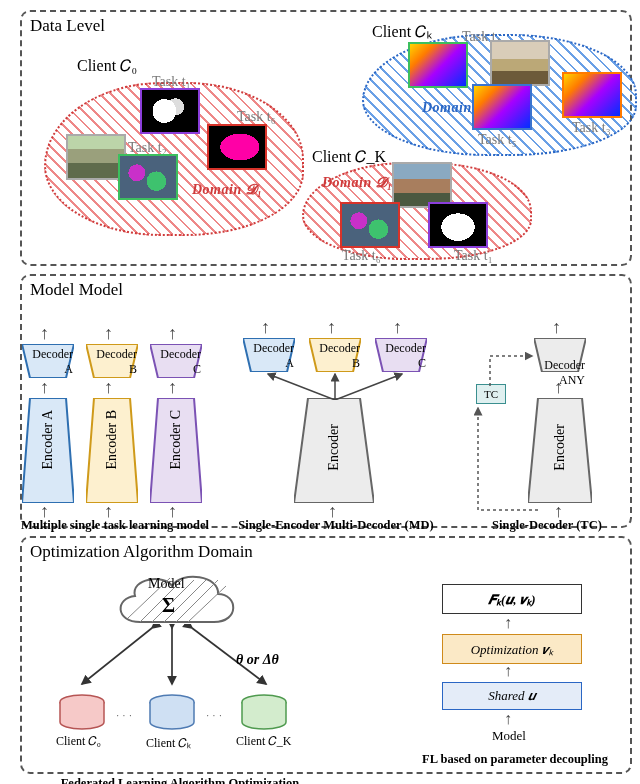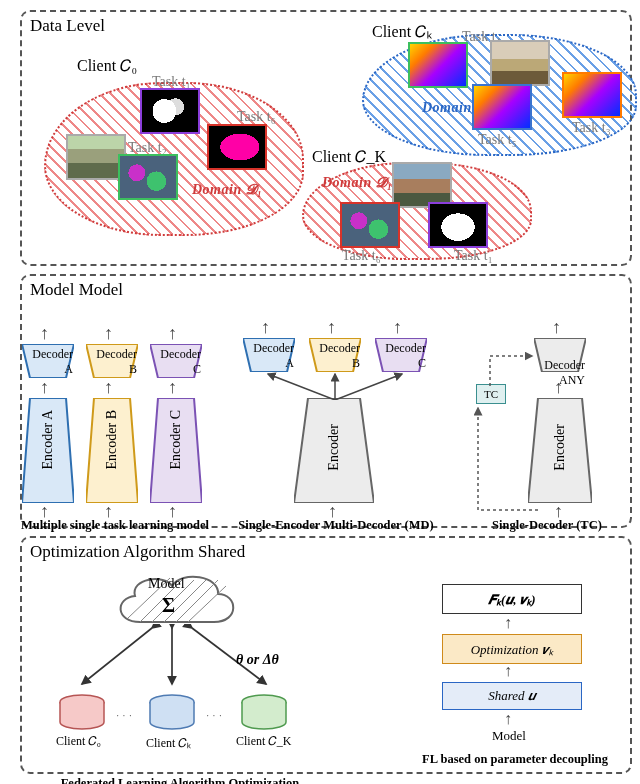--- a/index.html
+++ b/index.html
@@ -295,21 +295,21 @@
   <defs>
       <marker id="ah2" markerWidth="6" markerHeight="6" refX="5" refY="3" orient="auto">
         <path d="M0,0 L6,3 L0,6 z" fill="#555"></path>
       </marker>
     </defs>
 </svg>
 
 <div class="caption" style="left:472px; top:518px; width:150px;">Single-Decoder (TC)</div>
 
 <div class="panel" style="top:536px; height:238px;">
-  <div class="panel-title">Optimization Algorithm Shared</div>
+  <div class="panel-title">Optimization Algorithm Domain</div>
 </div>
 
 <div style="position:absolute; left:110px; top:572px; width:130px; height:66px;">
   <svg viewBox="0 0 130 66" width="130" height="66">
     <path d="M30,50 C5,50 5,26 25,24 C20,6 55,2 62,14 C72,-2 110,4 108,22 C128,22 130,50 104,50 Z" fill="#fff" stroke="#666" stroke-width="2"></path>
     <g stroke="#888" stroke-width="1">
       <line x1="18" y1="46" x2="60" y2="6"></line>
         <line x1="30" y1="50" x2="72" y2="8"></line>
       <line x1="42" y1="50" x2="84" y2="8"></line>
         <line x1="54" y1="50" x2="96" y2="8"></line>

